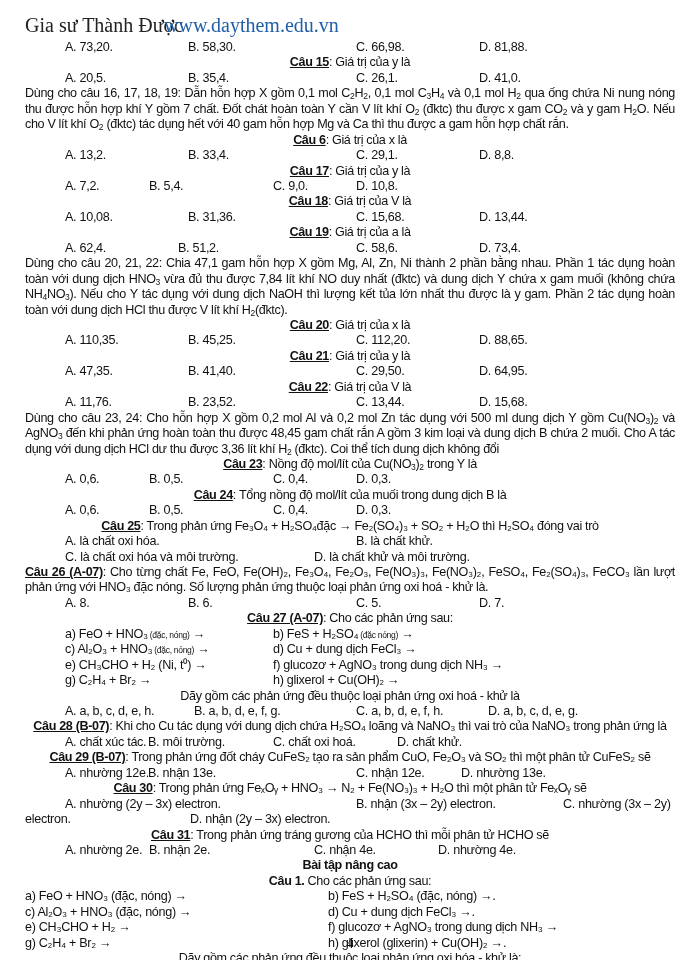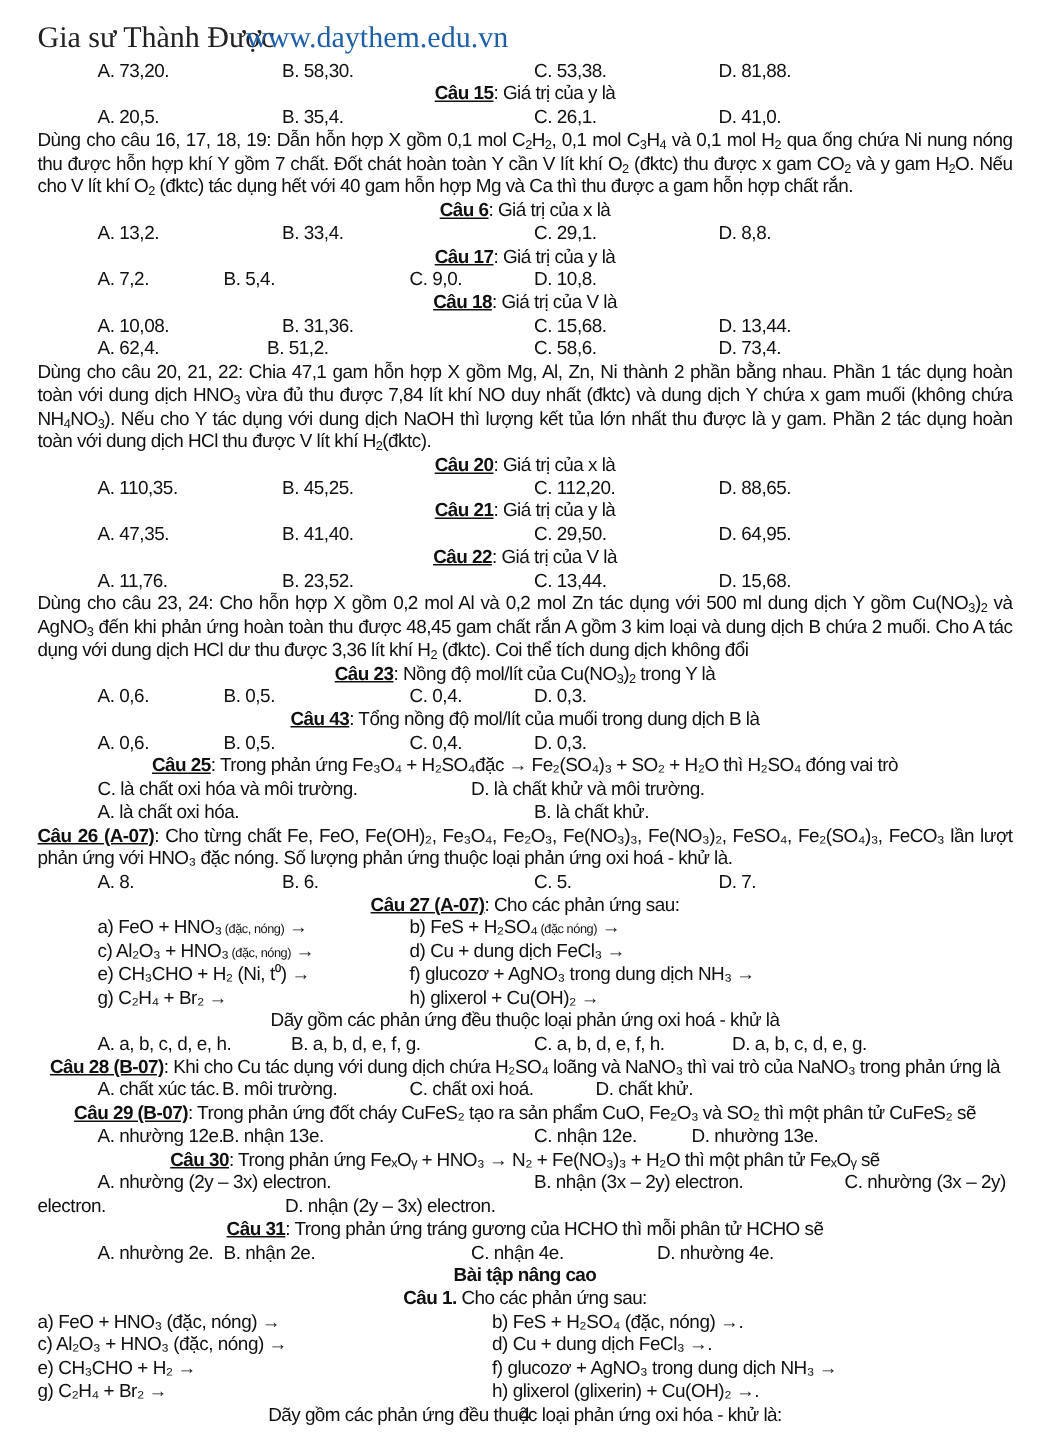--- a/index.html
+++ b/index.html
@@ -27,21 +27,21 @@
 <div class="header">
   <span class="brand">Gia sư Thành Được</span>
   <span class="url">www.daythem.edu.vn</span>
 </div>
 
 <div class="content">
 
   <div class="ln">
     <span class="opt" style="left:40px">A. 73,20.</span>
     <span class="opt" style="left:163px">B. 58,30.</span>
-    <span class="opt" style="left:331px">C. 53,38.</span>
+    <span class="opt" style="left:331px">C. 66,98.</span>
     <span class="opt" style="left:454px">D. 81,88.</span>
   </div>
 
   <div class="ln narrow"><span class="q">Câu 15</span><span>: Giá trị của y là</span></div>
   <div class="ln">
     <span class="opt" style="left:40px">A. 20,5.</span>
     <span class="opt" style="left:163px">B. 35,4.</span>
     <span class="opt" style="left:331px">C. 26,1.</span>
     <span class="opt" style="left:454px">D. 41,0.</span>
   </div>
@@ -65,20 +65,21 @@
   </div>
 
   <div class="ln narrow"><span class="q">Câu 18</span><span>: Giá trị của V là</span></div>
   <div class="ln">
     <span class="opt" style="left:40px">A. 10,08.</span>
     <span class="opt" style="left:163px">B. 31,36.</span>
     <span class="opt" style="left:331px">C. 15,68.</span>
     <span class="opt" style="left:454px">D. 13,44.</span>
   </div>
 
+  <div class="ln narrow"><span class="q">Câu 19</span><span>: Giá trị của a là</span></div>
   <div class="ln">
     <span class="opt" style="left:40px">A. 62,4.</span>
     <span class="opt" style="left:153px">B. 51,2.</span>
     <span class="opt" style="left:331px">C. 58,6.</span>
     <span class="opt" style="left:454px">D. 73,4.</span>
   </div>
 
   <div class="ln para"><span>Dùng cho câu 20, 21, 22: Chia 47,1 gam hỗn hợp X gồm Mg, Al, Zn, Ni thành 2 phần bằng nhau. Phần 1 tác dụng hoàn toàn với dung dịch HNO</span><sub>3</sub><span> vừa đủ thu được 7,84 lít khí NO duy nhất (đktc) và dung dịch Y chứa x gam muối (không chứa NH</span><sub>4</sub><span>NO</span><sub>3</sub><span>). Nếu cho Y tác dụng với dung dịch NaOH thì lượng kết tủa lớn nhất thu được là y gam. Phần 2 tác dụng hoàn toàn với dung dịch HCl thu được V lít khí H</span><sub>2</sub><span>(đktc).</span></div>
 
   <div class="ln narrow"><span class="q">Câu 20</span><span>: Giá trị của x là</span></div>
@@ -108,36 +109,36 @@
   <div class="ln para"><span>Dùng cho câu 23, 24: Cho hỗn hợp X gồm 0,2 mol Al và 0,2 mol Zn tác dụng với 500 ml dung dịch Y gồm Cu(NO</span><sub>3</sub><span>)</span><sub>2</sub><span> và AgNO</span><sub>3</sub><span> đến khi phản ứng hoàn toàn thu được 48,45 gam chất rắn A gồm 3 kim loại và dung dịch B chứa 2 muối. Cho A tác dụng với dung dịch HCl dư thu được 3,36 lít khí H</span><sub>2</sub><span> (đktc). Coi thể tích dung dịch không đổi</span></div>
 
   <div class="ln narrow"><span class="q">Câu 23</span><span>: Nồng độ mol/lít của Cu(NO</span><sub>3</sub><span>)</span><sub>2</sub><span> trong Y là</span></div>
   <div class="ln">
     <span class="opt" style="left:40px">A. 0,6.</span>
     <span class="opt" style="left:124px">B. 0,5.</span>
     <span class="opt" style="left:248px">C. 0,4.</span>
     <span class="opt" style="left:331px">D. 0,3.</span>
   </div>
 
-  <div class="ln narrow"><span class="q">Câu 43</span><span>: Tổng nồng độ mol/lít của muối trong dung dịch B là</span></div>
+  <div class="ln narrow"><span class="q">Câu 24</span><span>: Tổng nồng độ mol/lít của muối trong dung dịch B là</span></div>
   <div class="ln">
     <span class="opt" style="left:40px">A. 0,6.</span>
     <span class="opt" style="left:124px">B. 0,5.</span>
     <span class="opt" style="left:248px">C. 0,4.</span>
     <span class="opt" style="left:331px">D. 0,3.</span>
   </div>
 
   <div class="ln narrow"><span class="q">Câu 25</span><span>: Trong phản ứng Fe₃O₄ + H₂SO₄đặc → Fe₂(SO₄)₃ + SO₂ + H₂O thì H₂SO₄ đóng vai trò</span></div>
   <div class="ln">
+    <span class="opt" style="left:40px">A. là chất oxi hóa.</span>
+    <span class="opt" style="left:331px">B. là chất khử.</span>
+  </div>
+  <div class="ln">
     <span class="opt" style="left:40px">C. là chất oxi hóa và môi trường.</span>
     <span class="opt" style="left:289px">D. là chất khử và môi trường.</span>
-  </div>
-  <div class="ln">
-    <span class="opt" style="left:40px">A. là chất oxi hóa.</span>
-    <span class="opt" style="left:331px">B. là chất khử.</span>
   </div>
 
   <div class="ln para"><span class="q">Câu 26 (A-07)</span><span>: Cho từng chất Fe, FeO, Fe(OH)₂, Fe₃O₄, Fe₂O₃, Fe(NO₃)₃, Fe(NO₃)₂, FeSO₄, Fe₂(SO₄)₃, FeCO₃ lần lượt phản ứng với HNO₃ đặc nóng. Số lượng phản ứng thuộc loại phản ứng oxi hoá - khử là.</span></div>
   <div class="ln">
     <span class="opt" style="left:40px">A. 8.</span>
     <span class="opt" style="left:163px">B. 6.</span>
     <span class="opt" style="left:331px">C. 5.</span>
     <span class="opt" style="left:454px">D. 7.</span>
   </div>
 

